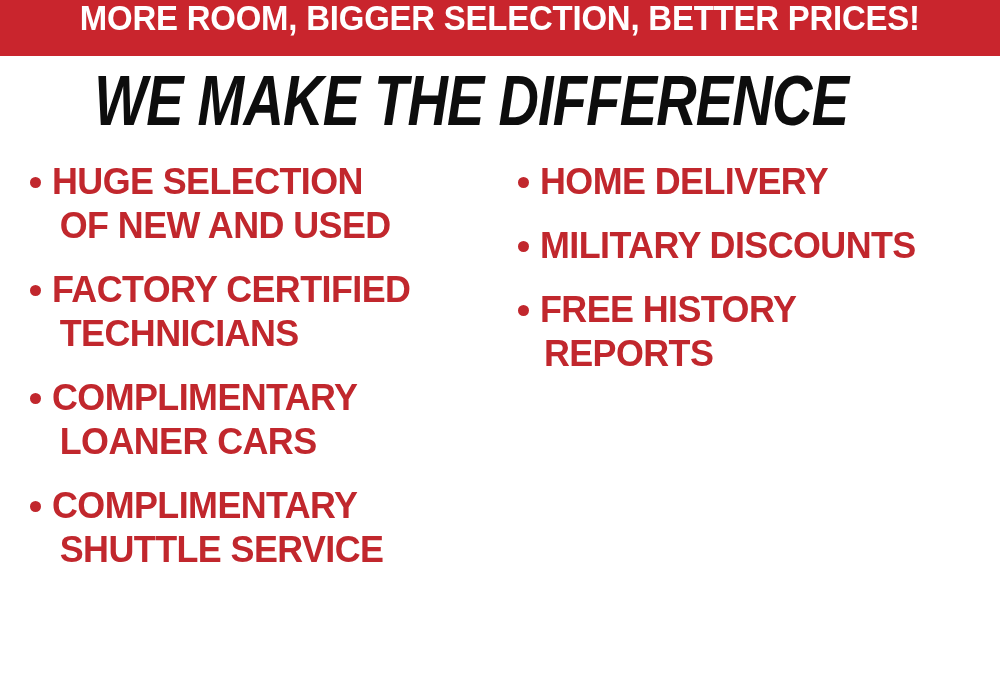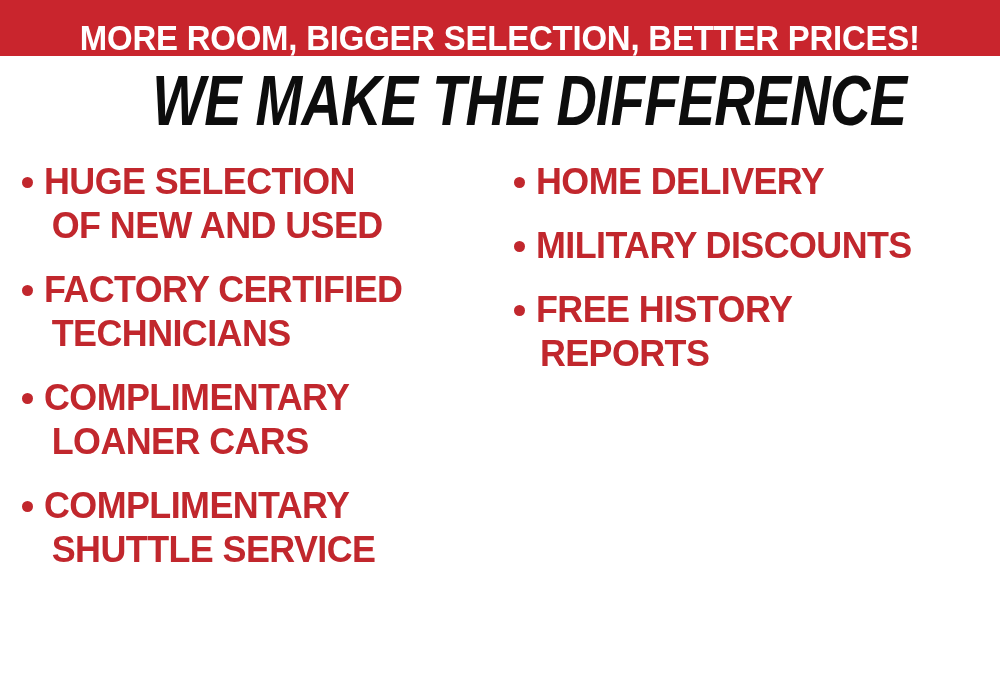--- a/index.html
+++ b/index.html
@@ -24,21 +24,21 @@
 
   
   .top-banner {
     position: absolute;
     left: 0;
     top: 0;
     width: 1000px;
     height: 56px;
     background: #c9252d;
     display: flex;
-    align-items: flex-end;
+    align-items: flex-start;
     justify-content: center;
     overflow: hidden;
   }
   .top-banner-text {
     color: #ffffff;
     font-family: "Liberation Sans", sans-serif;
     font-weight: bold;
     font-size: 35px;
     line-height: 36px;
     letter-spacing: -0.2px;
@@ -50,21 +50,21 @@
 
   
   .headline-wrap {
     position: absolute;
     left: 0;
     top: 62px;
     width: 1000px;
     height: 78px;
     display: flex;
     align-items: center;
-    justify-content: flex-end;
+    justify-content: flex-start;
   }
   .headline {
     color: #0d0d0d;
     font-family: "Liberation Sans", sans-serif;
     font-weight: bold;
     font-style: italic;
     font-size: 70px;
     line-height: 72px;
     letter-spacing: -1px;
     white-space: nowrap;
@@ -82,20 +82,21 @@
     display: flex;
     align-items: flex-start;
   }
   .col {
     position: relative;
     box-sizing: border-box;
   }
   .col-left {
     width: 500px;
     padding-left: 22px;
+    margin-left: 8px;
   }
   .col-right {
     width: 500px;
     padding-left: 14px;
   }
 
   .bullet-item {
     display: flex;
     align-items: flex-start;
     margin-bottom: 20px;

